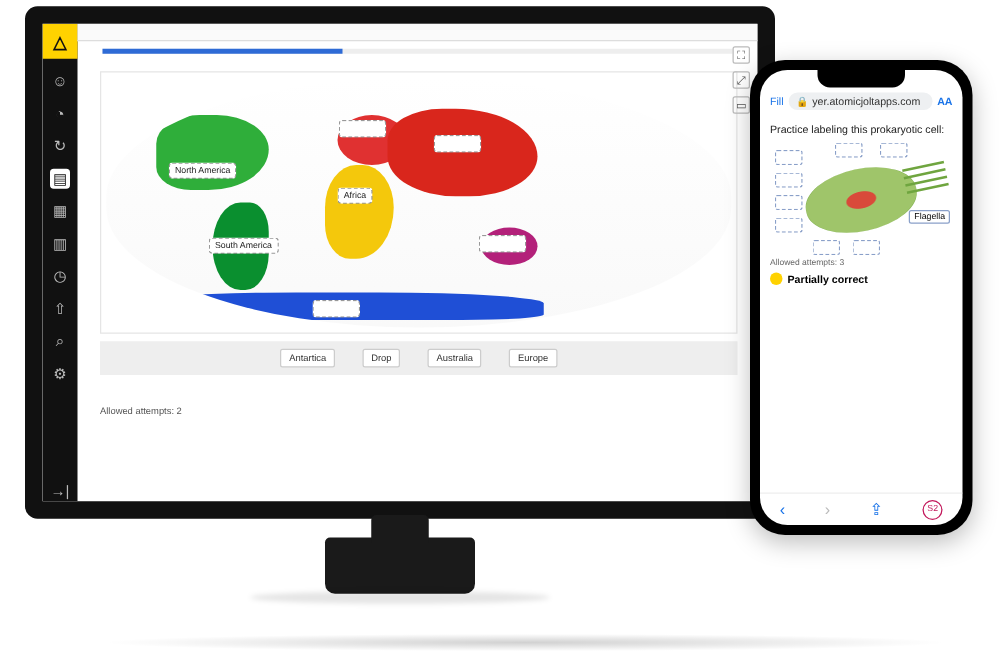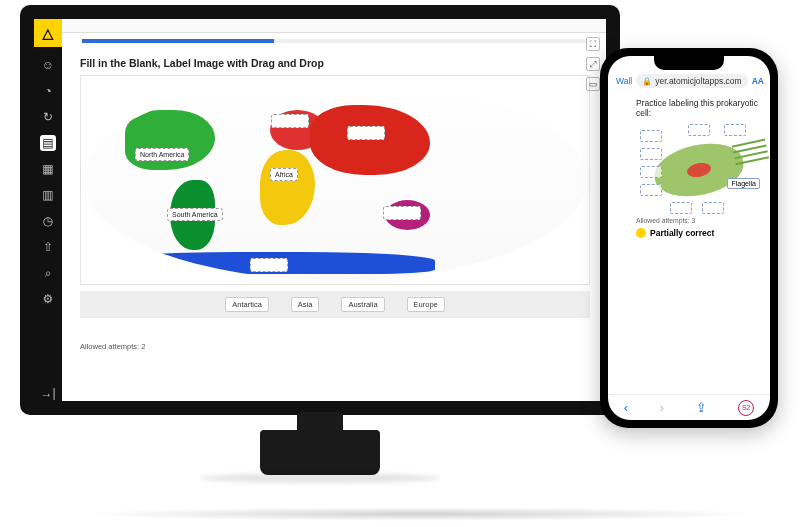--- a/index.html
+++ b/index.html
@@ -55,21 +55,21 @@
   
   .phone { position:absolute; right:22px; top:48px; width:178px; height:380px; background:#000; border-radius:28px; padding:8px; box-shadow:0 6px 20px rgba(0,0,0,.25); }
   .notch { position:absolute; top:8px; left:50%; transform:translateX(-50%); width:70px; height:14px; background:#000; border-radius:0 0 10px 10px; z-index:3;}
   .phone-screen { position:absolute; inset:8px; background:#fff; border-radius:22px; overflow:hidden; display:flex; flex-direction:column; font-size:9px; }
   .p-status { height:18px; }
   .p-url { display:flex; align-items:center; gap:4px; padding:0 8px 4px 8px; font-size:8.5px; }
   .p-url .done { color:#1973e8; }
   .p-url .bar { flex:1; background:#eef0f2; border-radius:10px; padding:2px 6px; display:flex; align-items:center; gap:3px; color:#333; }
   .p-url .lock { font-size:8px; }
   .p-url .aa { color:#1973e8; font-weight:bold; }
-  .p-body { flex:1; padding:6px 8px; overflow:hidden;margin-left:20px; }
+  .p-body { flex:1; padding:6px 8px; overflow:hidden; }
   .p-body h4 { font-size:8.5px; font-weight:normal; color:#222; margin-bottom:4px; }
   .cell-img { position:relative; width:100%; height:95px; display:flex; align-items:center; justify-content:center; }
   .cell { position:relative; width:90px; height:50px; background:radial-gradient(ellipse at center,#d94a3a 0 18%,#9fc56a 20% 70%,#6fa53f 72% 100%); border-radius:50%/48%; transform:rotate(-12deg); }
   .cell::after{content:"";position:absolute;right:-26px;top:14px;width:34px;height:2px;background:#6fa53f;box-shadow:0 6px 0 #6fa53f,0 12px 0 #6fa53f,0 -6px 0 #6fa53f;}
   .cell-dz { position:absolute; border:1px dashed #8aa0c9; background:rgba(255,255,255,.7); border-radius:2px; }
   .placed { position:absolute; right:2px; top:56px; font-size:7px; border:1px solid #8aa0c9; background:#fff; padding:1px 3px; border-radius:2px; }
 
   .p-chips { display:flex; flex-wrap:wrap; gap:4px; justify-content:center; margin:6px 0; }
   .p-chip { border:1px solid #bbb; border-radius:3px; padding:2px 5px; font-size:7.5px; background:#fff; display:flex; align-items:center; gap:3px;}
   .p-chip::before { content:"⠿"; font-size:7px; color:#888; }
@@ -107,21 +107,20 @@
         <div class="rail-icon">⚙</div>
         <div class="rail-spacer"></div>
         <div class="rail-icon">→|</div>
       </div>
 
       <div class="app">
         <div class="app-top"></div>
         <div class="app-progress"></div>
         <div class="app-body">
           <div class="app-main">
-            <div class="q-title">Fill in the Blank, Label Image with Drag and Drop</div>
 
             <div class="map-wrap">
               <div class="map">
                 <div class="blob na"></div>
                 <div class="blob sa"></div>
                 <div class="blob eu"></div>
                 <div class="blob as"></div>
                 <div class="blob af"></div>
                 <div class="blob au"></div>
                 <div class="blob an"></div>
@@ -131,21 +130,21 @@
                 <div class="dropzone" style="left:185px; top:88px;">Africa</div>
                 <div class="dropzone dz-empty" style="left:186px; top:34px;"></div>
                 <div class="dropzone dz-empty" style="left:262px; top:46px;"></div>
                 <div class="dropzone dz-empty" style="left:298px; top:126px;"></div>
                 <div class="dropzone dz-empty" style="left:165px; bottom:8px;"></div>
               </div>
             </div>
 
             <div class="chip-tray">
               <span class="chip">Antartica</span>
-              <span class="chip">Asia</span>
+              <span class="chip">Drop</span>
               <span class="chip">Australia</span>
               <span class="chip">Europe</span>
             </div>
 
             <div class="attempts">
               <span>Allowed attempts:</span>
               <span>2</span>
             </div>
           </div>
 
@@ -159,21 +158,21 @@
     </div>
   </div>
   <div class="stand"></div>
 </div>
 
 <div class="phone">
   <div class="notch"></div>
   <div class="phone-screen">
     <div class="p-status"></div>
     <div class="p-url">
-      <span class="done">Wall</span>
+      <span class="done">Fill</span>
       <span class="bar">
         <span class="lock">🔒</span>
         <span>yer.atomicjoltapps.com</span>
       </span>
       <span class="aa">AA</span>
 
     </div>
 
     <div class="p-body">
       <h4>Practice labeling this prokaryotic cell:</h4>

